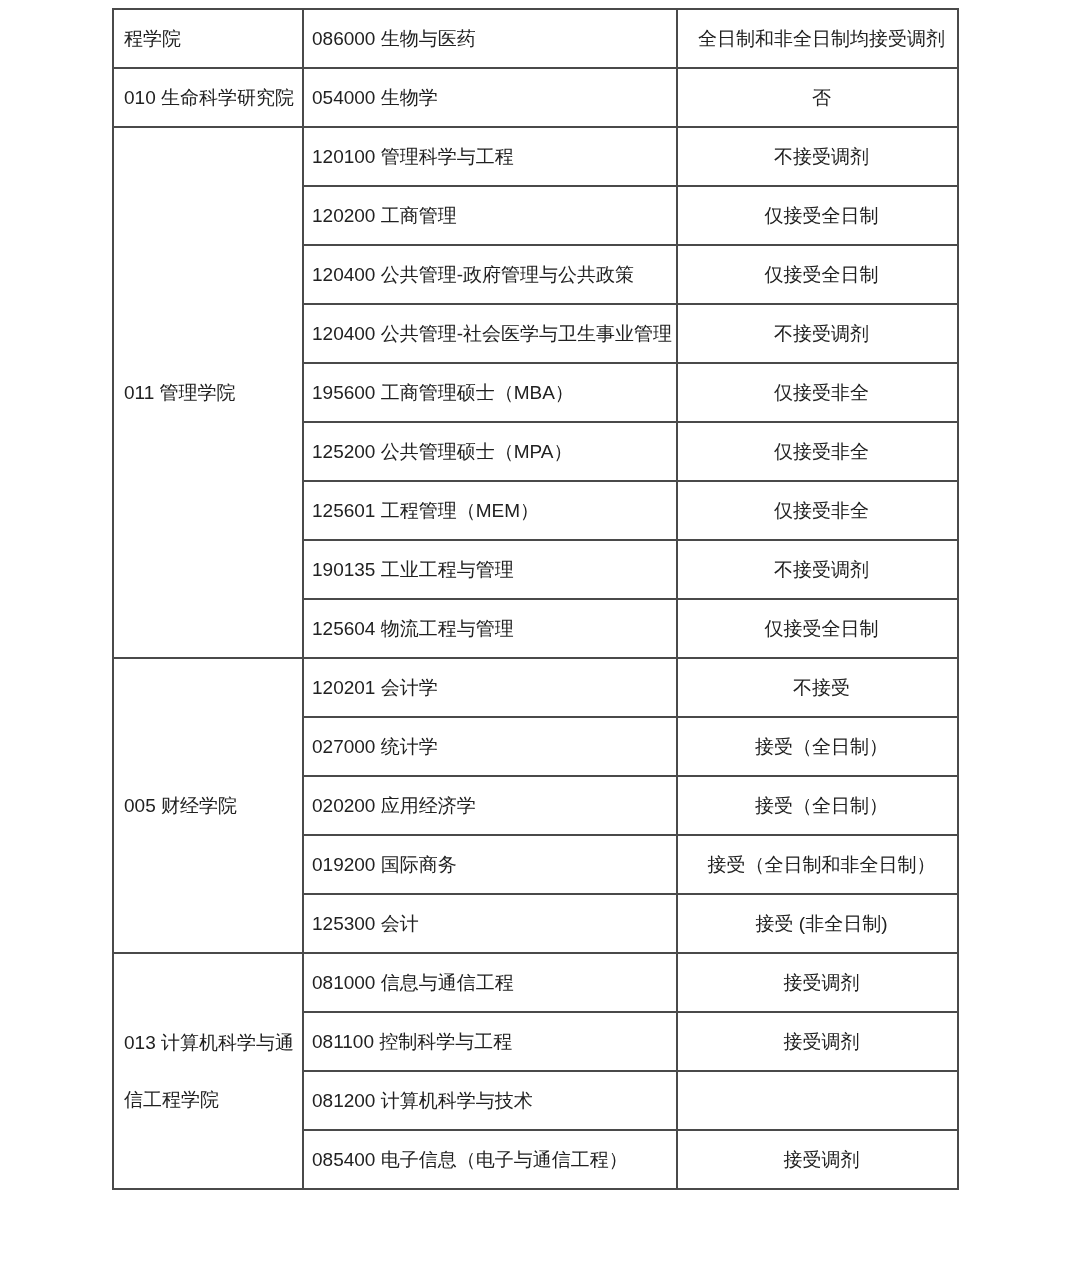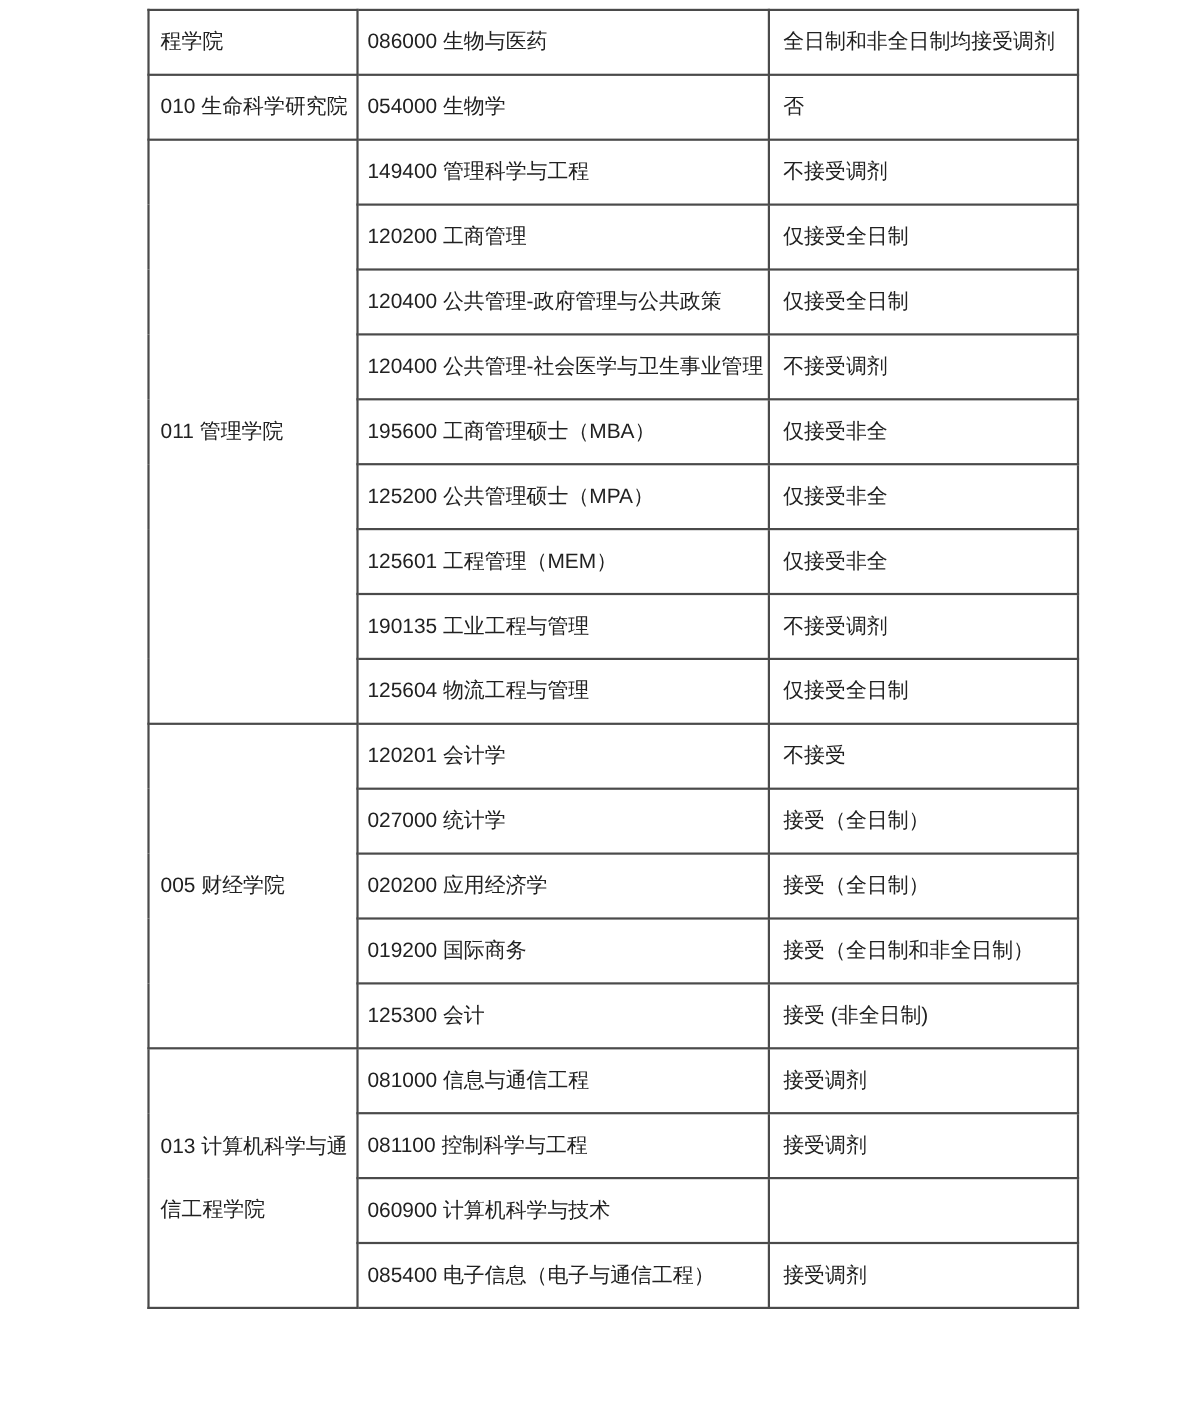--- a/index.html
+++ b/index.html
@@ -10,21 +10,21 @@
   .page {
     position: relative;
     width: 1080px;
     height: 1276px;
     background: #ffffff;
     font-family: "Liberation Sans", "DejaVu Sans", sans-serif;
     color: #212121;
   }
   table.adjustment-table {
     position: absolute;
-    left: 134px;
+    left: 112px;
     top: 8px;
     width: 845px;
     border-collapse: collapse;
     table-layout: fixed;
     font-size: 19px;
     color: #212121;
   }
   table.adjustment-table td {
     border: 2px solid #4a4a4a;
     vertical-align: middle;
@@ -34,21 +34,21 @@
   td.col-college {
     text-align: justify;
     padding: 0 8px 0 10px;
   }
   td.col-program {
     padding: 0 4px 0 8px;
     text-align: left;
   }
   td.col-status {
     padding: 0 4px 0 12px;
-    text-align: left;
+    text-align: center;
   }
 </style>
 </head>
 <body>
 
 <div class="page">
   <table class="adjustment-table">
     <colgroup>
       <col style="width:190px">
       <col style="width:374px">
@@ -60,21 +60,21 @@
           <td class="col-program">086000 生物与医药</td>
           <td class="col-status">全日制和非全日制均接受调剂</td>
         </tr>
         <tr>
           <td class="col-college" rowspan="1">010 生命科学研究院</td>
           <td class="col-program">054000 生物学</td>
           <td class="col-status">否</td>
         </tr>
         <tr>
           <td class="col-college" rowspan="9">011 管理学院</td>
-          <td class="col-program">149400 管理科学与工程</td>
+          <td class="col-program">120100 管理科学与工程</td>
           <td class="col-status">不接受调剂</td>
         </tr>
         <tr>
           <td class="col-program">120200 工商管理</td>
           <td class="col-status">仅接受全日制</td>
         </tr>
         <tr>
           <td class="col-program">120400 公共管理-政府管理与公共政策</td>
           <td class="col-status">仅接受全日制</td>
         </tr>
@@ -126,21 +126,21 @@
         <tr>
           <td class="col-college" rowspan="4">013 计算机科学与通信工程学院</td>
           <td class="col-program">081000 信息与通信工程</td>
           <td class="col-status">接受调剂</td>
         </tr>
         <tr>
           <td class="col-program">081100 控制科学与工程</td>
           <td class="col-status">接受调剂</td>
         </tr>
         <tr>
-          <td class="col-program">060900 计算机科学与技术</td>
+          <td class="col-program">081200 计算机科学与技术</td>
           <td class="col-status"></td>
         </tr>
         <tr>
           <td class="col-program">085400 电子信息（电子与通信工程）</td>
           <td class="col-status">接受调剂</td>
         </tr>
       </tbody>
   </table>
 </div>
 

